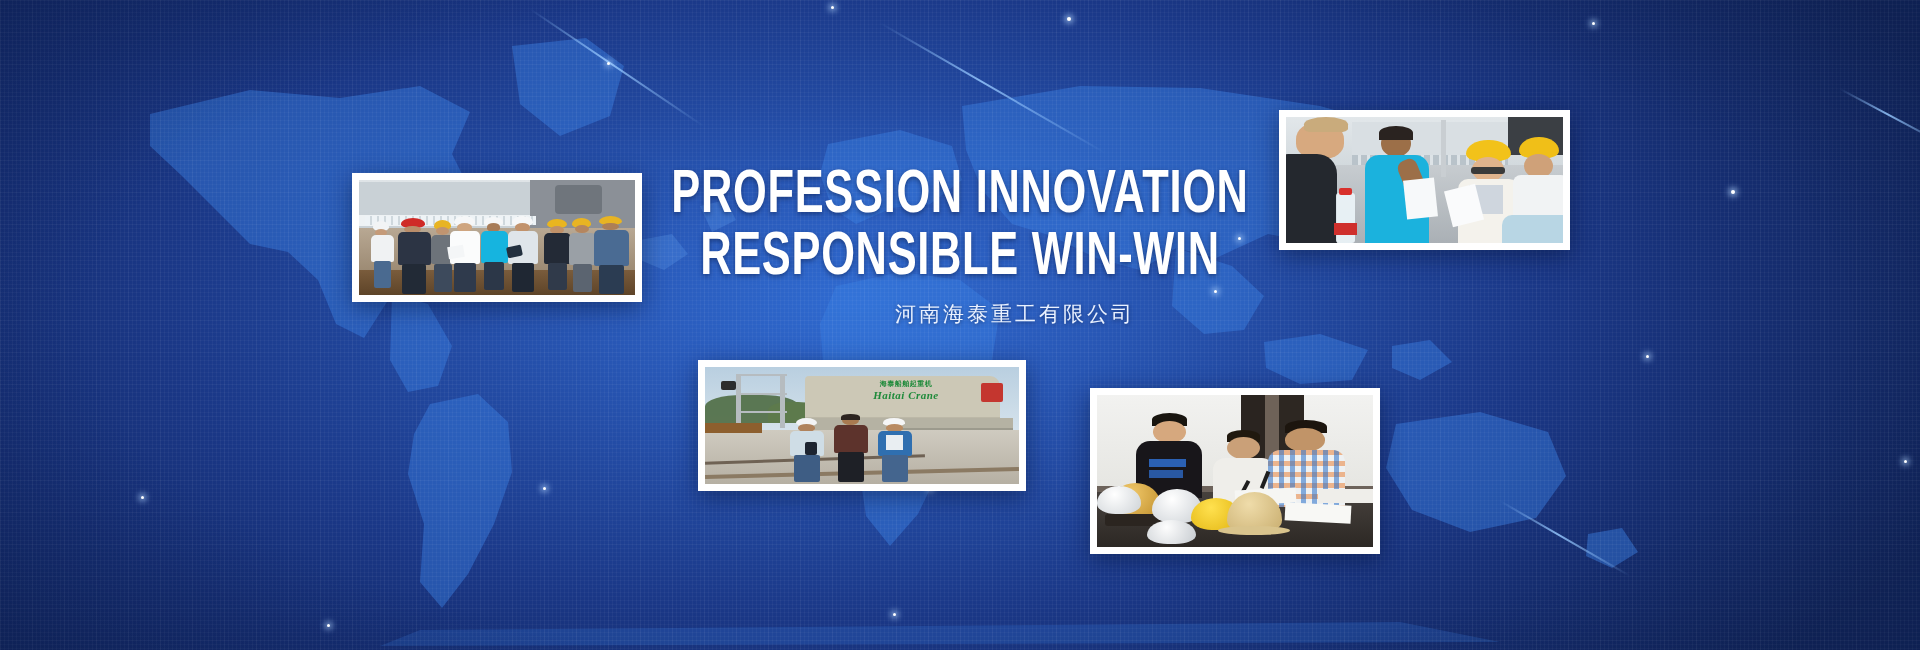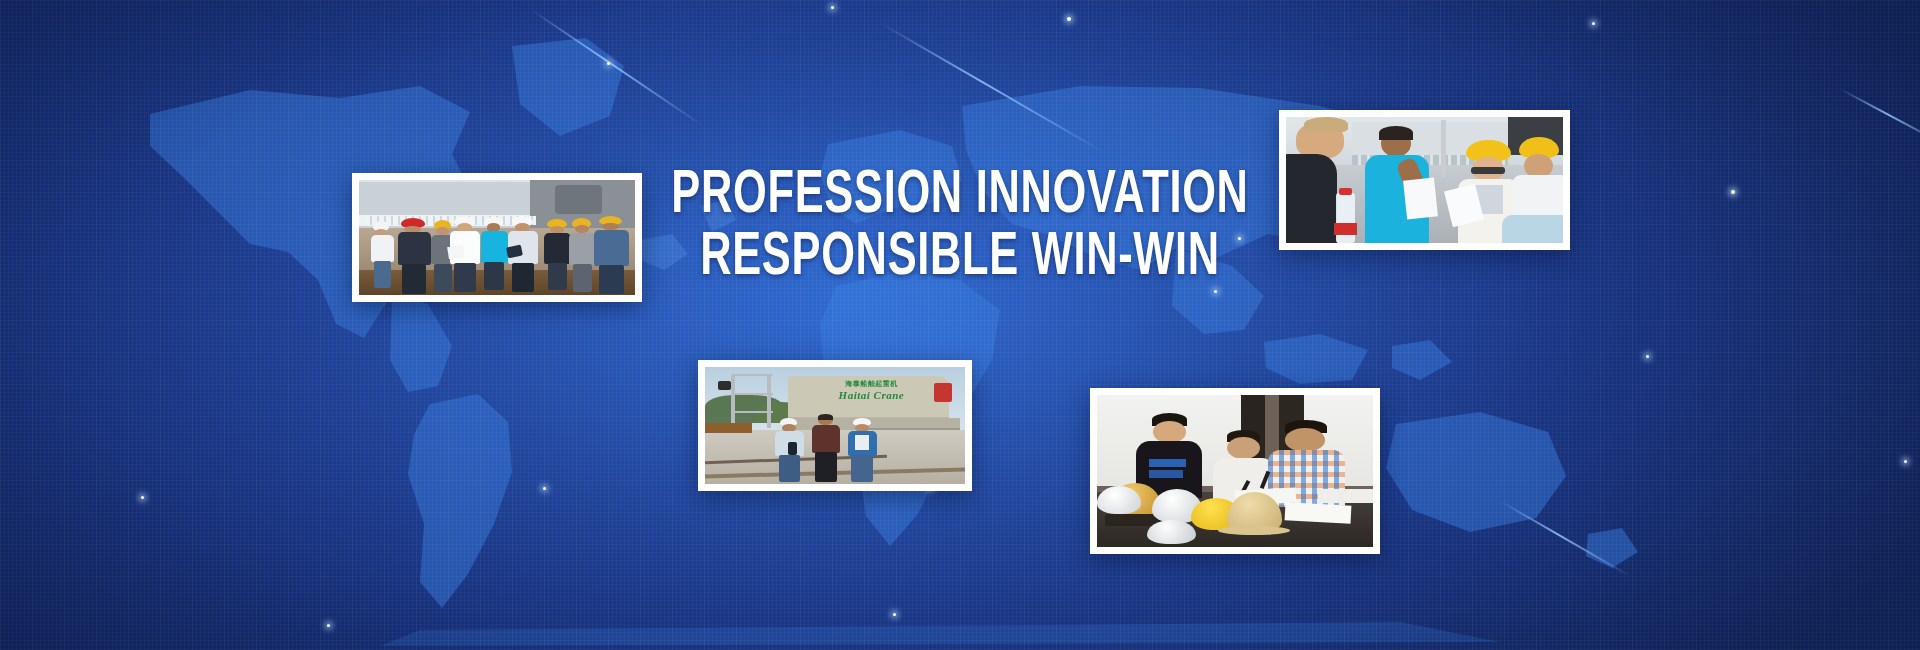--- a/index.html
+++ b/index.html
@@ -197,20 +197,21 @@
       <div class="star" style="left: 893px; top: 613px; width: 3px; height: 3px;"></div>
       <div class="star" style="left: 141px; top: 496px; width: 3px; height: 3px;"></div>
       <div class="star" style="left: 543px; top: 487px; width: 3px; height: 3px;"></div>
       <div class="star" style="left: 327px; top: 624px; width: 3px; height: 3px;"></div>
       <div class="star" style="left: 1904px; top: 460px; width: 3px; height: 3px;"></div>
     </div>
 
   <div class="headline">
     <span class="hl-line">PROFESSION INNOVATION</span>
     <span class="hl-line">RESPONSIBLE WIN-WIN</span>
+    <span class="hl-sub">河南海泰重工有限公司</span>
   </div>
 
   <div class="photo" style="left:352px;top:173px;width:290px;height:129px;">
     <div class="inner" style="left:7px;top:7px;right:7px;bottom:7px;">
       <div class="scene">
         <div class="sky" style="top:0;height:44%;background:linear-gradient(#dfe4e7,#cfd6da)"></div>
         <div class="bldg" style="left:0;top:2%;width:62%;height:40%;background:#c9d1d6;"></div>
         <div class="bldg" style="left:0;top:30%;width:66%;height:10%;background:#eef2f4;"></div>
         <div class="bldg" style="left:62%;top:0;width:38%;height:42%;background:#8b9097;"></div>
         <div class="bldg" style="left:71%;top:4%;width:17%;height:26%;background:#6f757c;border-radius:4px;"></div>
@@ -319,21 +320,21 @@
         <div class="person" style="left:82%;top:16%;width:20%;height:84%;">
           <div class="helmet" style="left:10%;top:0;width:72%;height:21%;background:#f0bf18;"></div>
           <div class="head" style="left:20%;top:16%;width:52%;height:23%;background:#cfa179;"></div>
           <div class="torso" style="left:0;top:36%;width:100%;height:64%;background:#f1f3f4;border-radius:8px 8px 0 0;"></div>
         </div>
         <div style="position:absolute;left:78%;top:78%;width:26%;height:26%;background:#b8d6e4;border-radius:10px 0 0 0;"></div>
       </div>
     </div>
   </div>
 
-  <div class="photo" style="left:698px;top:360px;width:274px;height:131px;">
+  <div class="photo" style="left:698px;top:360px;width:328px;height:131px;">
     <div class="inner" style="left:7px;top:7px;right:7px;bottom:7px;">
       <div class="scene">
         <div class="sky" style="top:0;height:56%;background:linear-gradient(#b9cfe0,#d6e3ec)"></div>
 
         <div style="position:absolute;left:0;top:24%;width:30%;height:24%;background:#4e6b43;border-radius:40% 40% 0 0;opacity:.9;"></div>
         <div style="position:absolute;left:20%;top:30%;width:16%;height:18%;background:#5d7a4c;border-radius:40% 40% 0 0;"></div>
 
         <div style="position:absolute;left:32%;top:8%;width:62%;height:40%;background:#ccc8b6;border-radius:4px 10px 0 0;box-shadow:inset 0 -6px 0 rgba(0,0,0,.08);"></div>
         <div style="position:absolute;left:32%;top:44%;width:66%;height:10%;background:#b5b2a3;"></div>
         <div style="position:absolute;left:60%;top:52%;width:38%;height:22%;background:#9c9a8d;"></div>

